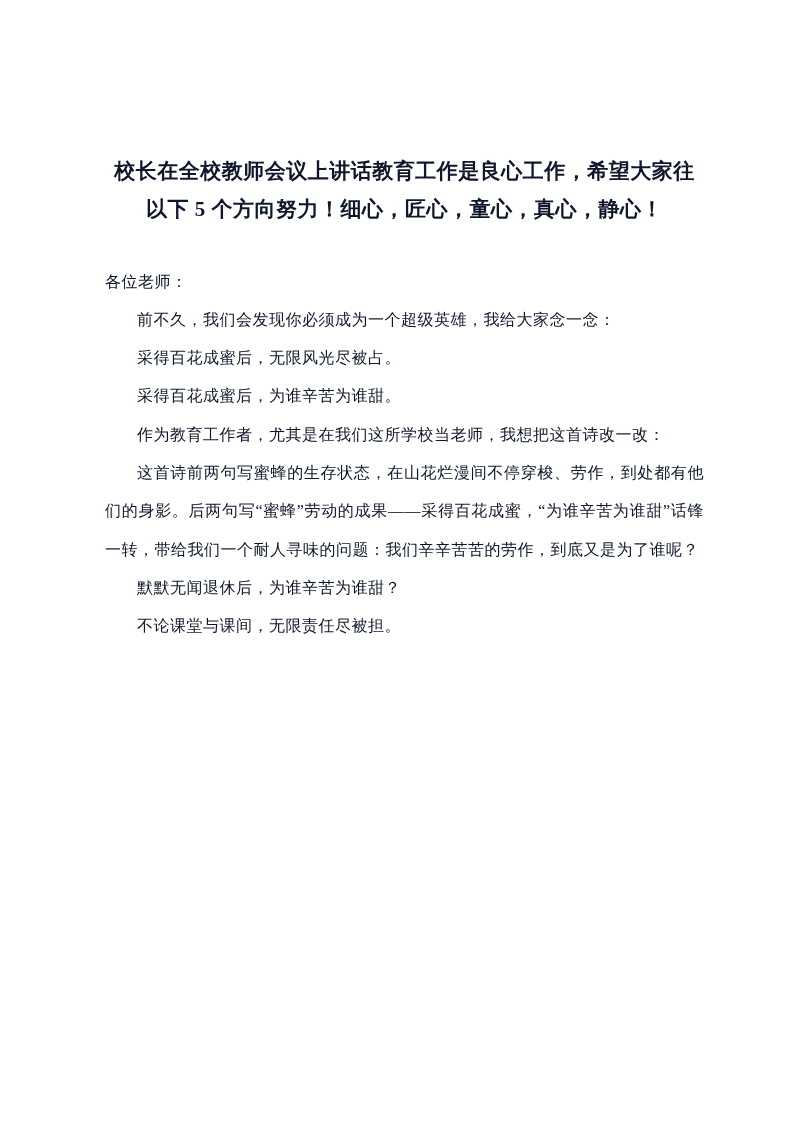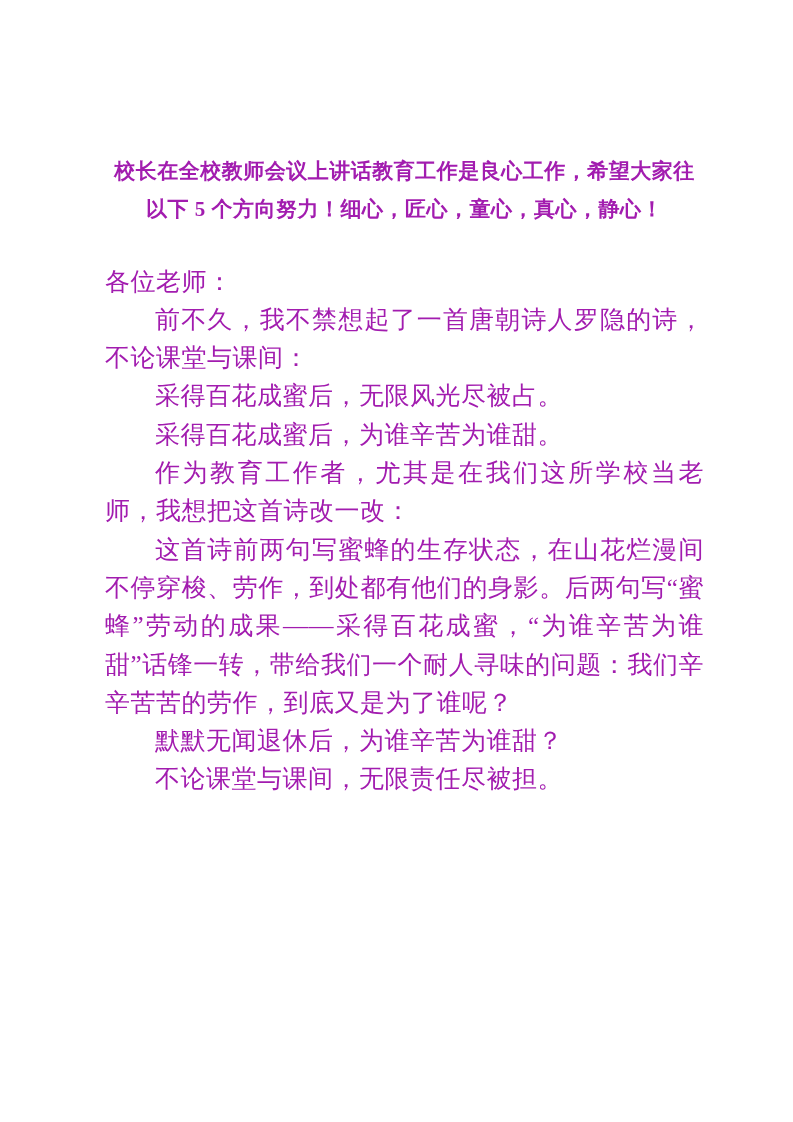--- a/index.html
+++ b/index.html
@@ -8,34 +8,34 @@
     background: #ffffff;
   }
   .page {
     position: relative;
     width: 793px;
     height: 1122px;
     background: #ffffff;
     box-sizing: border-box;
     padding: 152px 89px 0 105px;
     font-family: "Liberation Serif", "DejaVu Serif", serif;
-    color: #a21caf;
+    color: #0f172a;
     overflow: hidden;
   }
   .doc-title {
     margin: 0 0 34px 0;
     font-size: 21px;
     font-weight: bold;
     line-height: 38.3px;
     letter-spacing: 0.5px;
     text-align: center;
   }
   .doc-body p {
     margin: 0;
-    font-size: 25px;
+    font-size: 16px;
     font-weight: normal;
     line-height: 38.3px;
     letter-spacing: 0.5px;
     text-align: justify;
     text-justify: inter-ideograph;
   }
   .doc-body p.indent {
     text-indent: 2em;
   }
 </style>
@@ -43,21 +43,21 @@
 <body>
 
 <div class="page">
 
   <h1 class="doc-title">校长在全校教师会议上讲话教育工作是良心工作，希望大家往以下 5 个方向努力！细心，匠心，童心，真心，静心！</h1>
 
   <div class="doc-body">
 
     <p>各位老师：</p>
 
-    <p class="indent">前不久，我不禁想起了一首唐朝诗人罗隐的诗，不论课堂与课间：</p>
+    <p class="indent">前不久，我们会发现你必须成为一个超级英雄，我给大家念一念：</p>
 
     <p class="indent">采得百花成蜜后，无限风光尽被占。</p>
 
     <p class="indent">采得百花成蜜后，为谁辛苦为谁甜。</p>
 
     <p class="indent">作为教育工作者，尤其是在我们这所学校当老师，我想把这首诗改一改：</p>
 
     <p class="indent">这首诗前两句写蜜蜂的生存状态，在山花烂漫间不停穿梭、劳作，到处都有他们的身影。后两句写“蜜蜂”劳动的成果——采得百花成蜜，“为谁辛苦为谁甜”话锋一转，带给我们一个耐人寻味的问题：我们辛辛苦苦的劳作，到底又是为了谁呢？</p>
 
     <p class="indent">默默无闻退休后，为谁辛苦为谁甜？</p>

